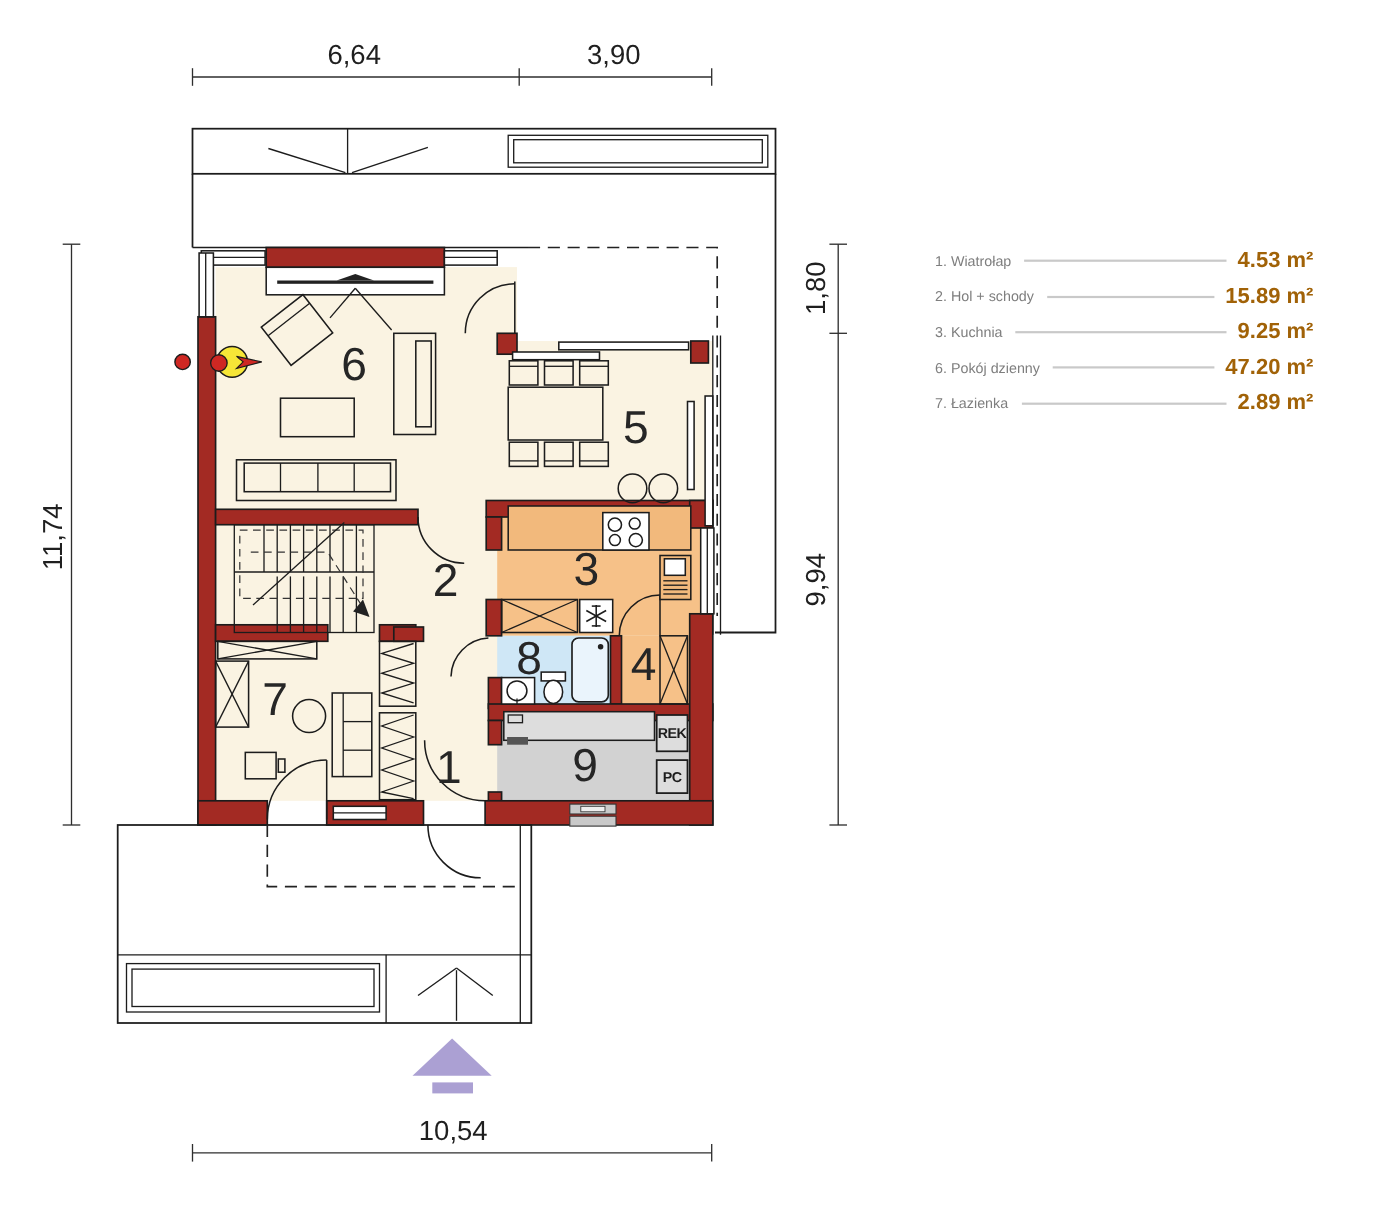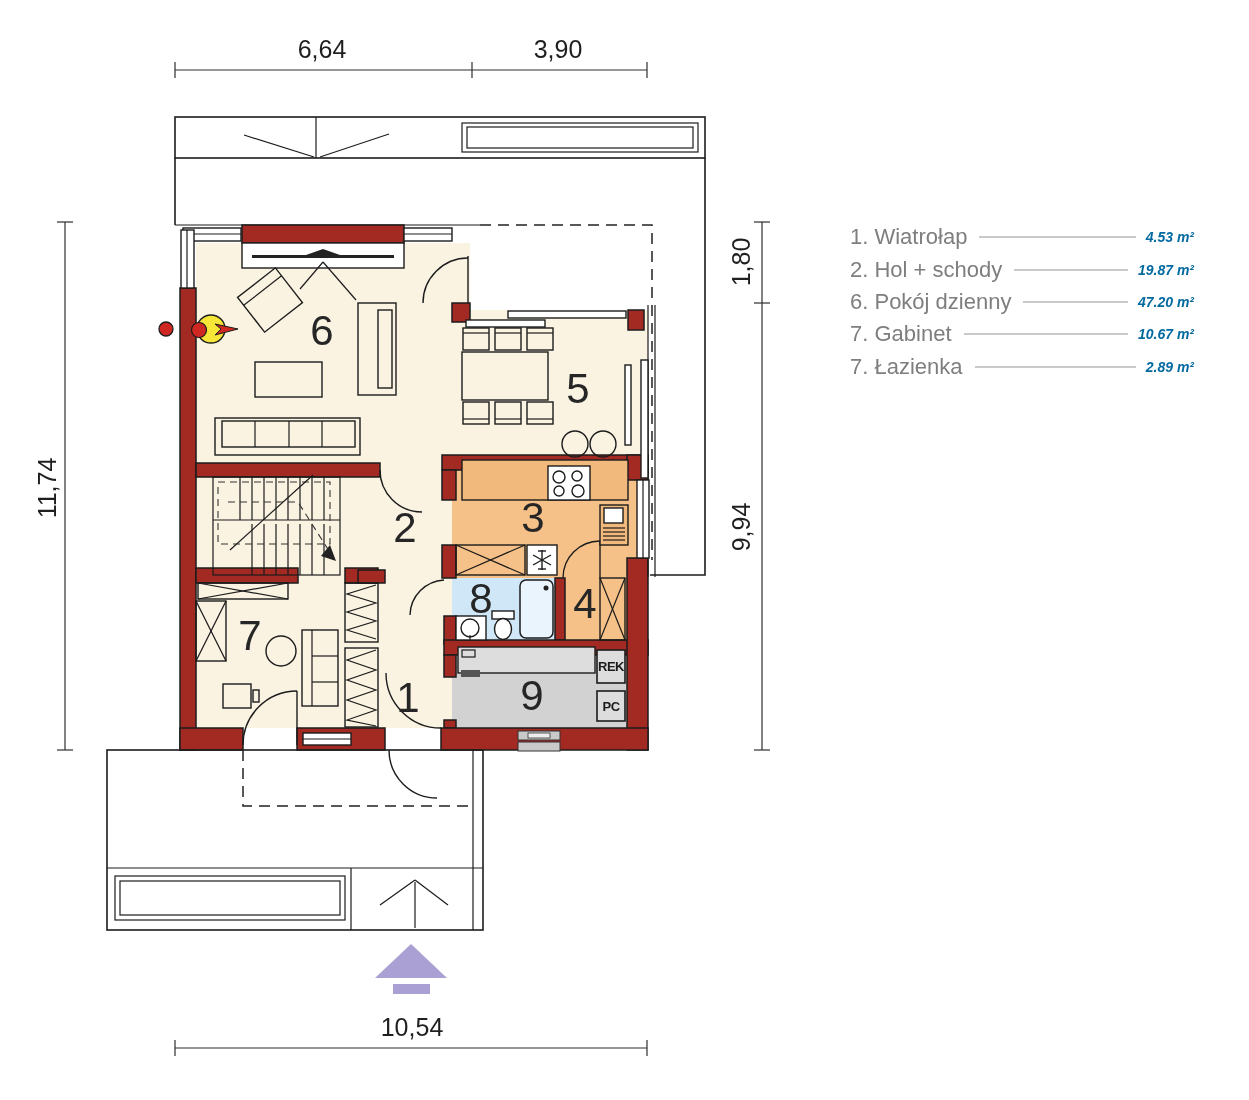--- a/index.html
+++ b/index.html
@@ -24,23 +24,23 @@
   .floor-blue{fill:var(--room-blue);}
   .floor-gray{fill:var(--room-gray);}
   .counter{fill:var(--counter-orange);stroke:#1c1c1c;stroke-width:1.4;}
   .counter-gray{fill:var(--counter-gray);stroke:#1c1c1c;stroke-width:1.4;}
   .techbox{fill:var(--counter-gray);stroke:#1c1c1c;stroke-width:1.6;}
   .purple{fill:var(--arrow-purple);}
 
   
   #legend{position:absolute;left:850px;top:221px;width:344px;}
   .legend-row{display:flex;align-items:center;height:32.4px;}
-  .legend-label{font-size:22px;color:#7e7e7e;white-space:nowrap;}
+  .legend-label{font-size:13px;color:#7e7e7e;white-space:nowrap;}
   .legend-leader{flex:1;border-top:2px solid #c9c9c9;margin:0 10px 0 12px;min-width:18px;}
-  .legend-area{font-size:14px;font-weight:bold;color:#0369a1;white-space:nowrap;font-style:italic;}
+  .legend-area{font-size:20px;font-weight:bold;color:#a16207;white-space:nowrap;}
 </style>
 </head>
 <body>
 
 <div id="page">
 
 <svg width="1249" height="1100" viewBox="0 0 1249 1100">
 
   <g>
     <rect x="175" y="117" width="530" height="41" fill="#fff" class="outline"></rect>
@@ -401,32 +401,32 @@
 
 <div id="legend">
   <div class="legend-row">
     <span class="legend-label">1. Wiatrołap</span>
     <span class="legend-leader"></span>
     <span class="legend-area">4.53 m²</span>
   </div>
   <div class="legend-row">
     <span class="legend-label">2. Hol + schody</span>
     <span class="legend-leader"></span>
-    <span class="legend-area">19.87 m²</span>
+    <span class="legend-area">15.89 m²</span>
+  </div>
+  <div class="legend-row">
+    <span class="legend-label">3. Kuchnia</span>
+    <span class="legend-leader"></span>
+    <span class="legend-area">9.25 m²</span>
   </div>
   <div class="legend-row">
     <span class="legend-label">6. Pokój dzienny</span>
     <span class="legend-leader"></span>
     <span class="legend-area">47.20 m²</span>
   </div>
   <div class="legend-row">
-    <span class="legend-label">7. Gabinet</span>
-    <span class="legend-leader"></span>
-    <span class="legend-area">10.67 m²</span>
-  </div>
-  <div class="legend-row">
     <span class="legend-label">7. Łazienka</span>
     <span class="legend-leader"></span>
     <span class="legend-area">2.89 m²</span>
   </div>
 </div>
 
 </div>
 
 </body></html>

